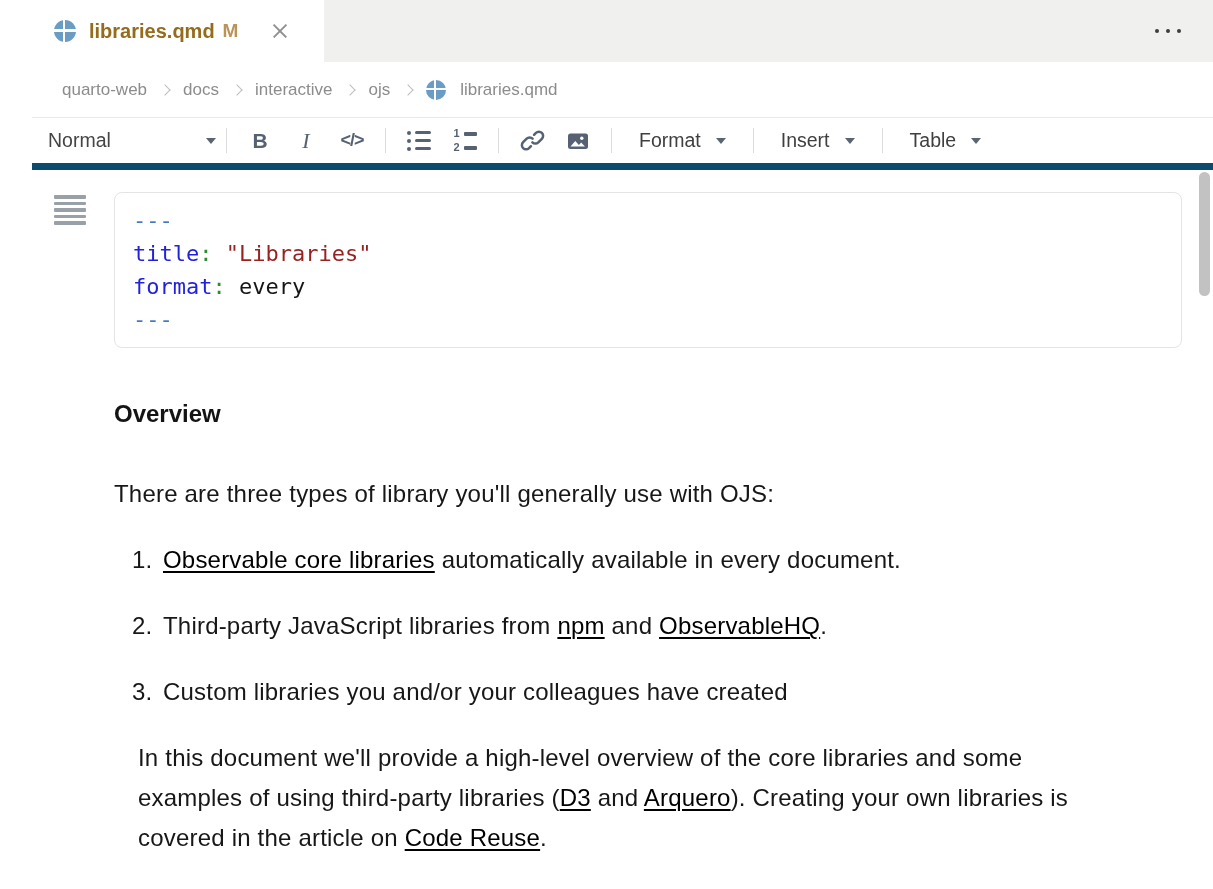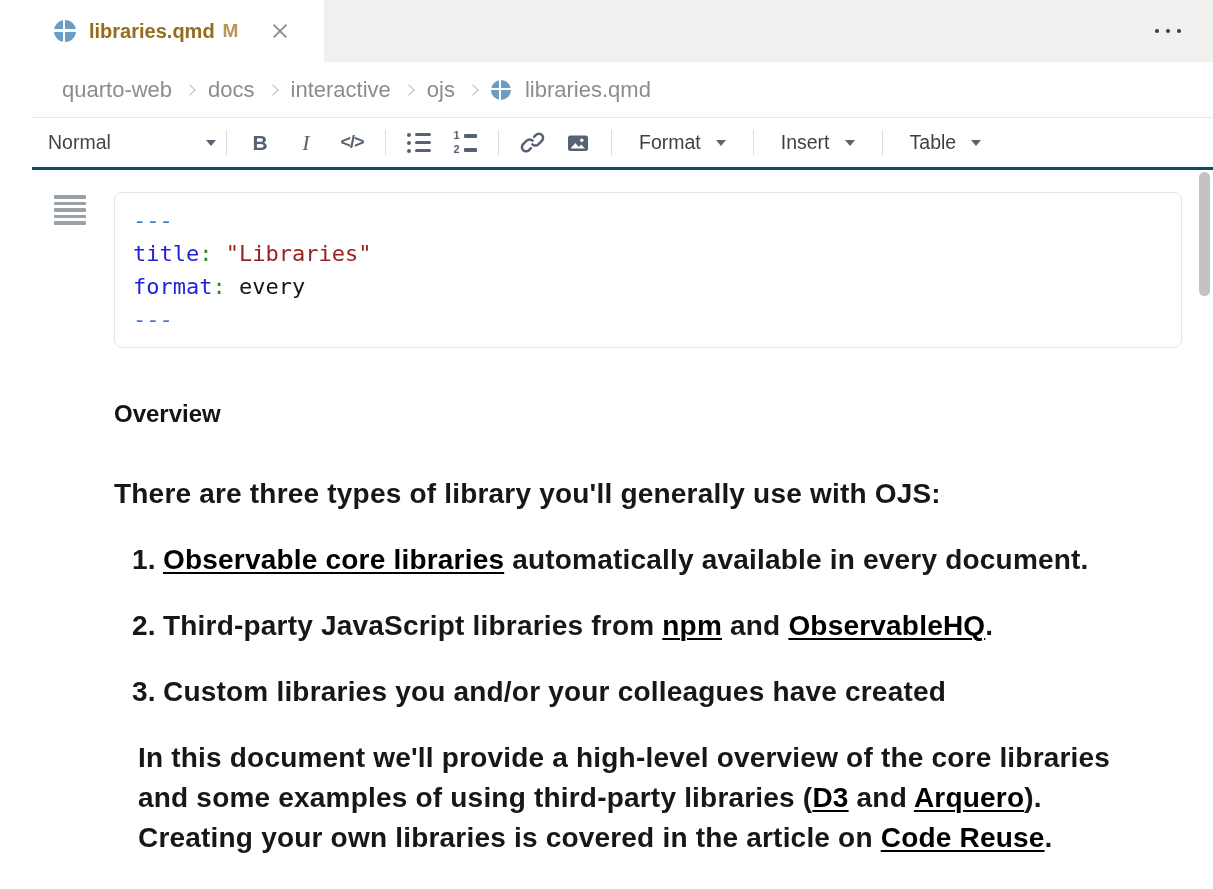--- a/index.html
+++ b/index.html
@@ -17,27 +17,27 @@
   .tab-title { font-size:20px; font-weight:600; color:#956b1c; white-space:nowrap; }
   .badge-m { font-size:19px; font-weight:600; color:#bb9257; margin-left:8px; }
   .close-x { position:relative; width:16px; height:16px; margin-left:34px; cursor:pointer; }
   .close-x::before,.close-x::after { content:""; position:absolute; left:-1px; top:7px; width:18px; height:1.8px; background:#8f8f8f; }
   .close-x::before { transform:rotate(45deg); }
   .close-x::after  { transform:rotate(-45deg); }
   .more-dots { margin-left:auto; display:flex; align-items:center; gap:7px; padding-right:32px; cursor:pointer; }
   .more-dots i { width:4px; height:4px; border-radius:50%; background:#3d3d3d; }
 
   
-  .breadcrumb { height:56px; border-bottom:1px solid #e9e9e9; display:flex; align-items:center; padding-left:30px; gap:13px; font-size:22px; color:#8c8c8c; background:#fff; }
+  .breadcrumb { height:56px; border-bottom:1px solid #e9e9e9; display:flex; align-items:center; padding-left:30px; gap:13px; font-size:17px; color:#8c8c8c; background:#fff; }
   .crumb { white-space:nowrap; }
   .chev { width:8px; height:8px; border-top:1.8px solid #bdbdbd; border-right:1.8px solid #bdbdbd; transform:rotate(45deg); flex:none; margin:0 1px; }
   .breadcrumb .q-icon { font-size:20px; margin-right:1px; }
 
   
-  .toolbar { height:52px; border-bottom:3px solid #0c4a6e; display:flex; align-items:center; padding-left:16px; background:#fff; color:#454545; }
+  .toolbar { height:52px; border-bottom:7px solid #0c4a6e; display:flex; align-items:center; padding-left:16px; background:#fff; color:#454545; }
   .style-select { display:flex; align-items:center; justify-content:space-between; width:168px; font-size:19.5px; cursor:pointer; }
   .caret { width:0; height:0; border-left:5.5px solid transparent; border-right:5.5px solid transparent; border-top:6.5px solid #5a6472; }
   .tsep { width:1px; height:25px; background:#dcdcdc; margin:0 10px; flex:none; }
   .tool-btn { width:46px; height:40px; display:flex; align-items:center; justify-content:center; color:#566273; cursor:pointer; }
   .glyph-b { font-weight:700; font-size:21px; }
   .glyph-i { font-family:"Liberation Serif", serif; font-style:italic; font-size:22px; }
   .glyph-code { font-weight:600; font-size:18px; letter-spacing:-1px; }
   .ul-icon { display:flex; flex-direction:column; gap:4px; }
   .ul-icon i { display:flex; align-items:center; gap:4px; }
   .ul-icon i::before { content:""; width:4px; height:4px; border-radius:50%; background:#566273; }
@@ -54,21 +54,21 @@
   .drag-handle i { width:32px; height:3.5px; border-radius:1px; background:#9aa0a8; }
 
   .yaml-block { width:1068px; border:1px solid #e4e4e4; border-radius:8px; padding:11px 18px; font-family:"DejaVu Sans Mono", monospace; font-size:22px; line-height:33px; background:#fff; }
   .cm-dash   { color:#4477c4; }
   .cm-key    { color:#2222dd; }
   .cm-colon  { color:#2f8b2f; }
   .cm-string { color:#9a2121; }
   .cm-plain  { color:#151515; }
 
   .doc-h1 { margin-top:44px; font-size:24px; line-height:44px; font-weight:700; color:#141414; }
-  .prose { font-size:28px; line-height:40px; color:#171717; letter-spacing:0.2px; max-width:985px;font-weight:bold; }
+  .prose { font-size:24px; line-height:40px; color:#171717; letter-spacing:0.2px; max-width:985px; }
   .p-intro { margin-top:38px; }
   .doc-ol { margin-top:26px; list-style:none; padding-left:18px; }
   .doc-ol li { display:flex; margin-bottom:26px; }
   .doc-ol li:last-child { margin-bottom:0; }
   .li-num { flex:none; width:31px; }
   .p-outro { margin-top:26px;margin-left:24px; }
   a.doc-link { color:#000000; text-decoration:underline; text-decoration-thickness:1.8px; text-underline-offset:3px; cursor:pointer; }
 
   .scroll-thumb { position:absolute; right:3px; top:172px; width:11px; height:124px; background:#c2c2c2; border-radius:6px; }
 </style>

